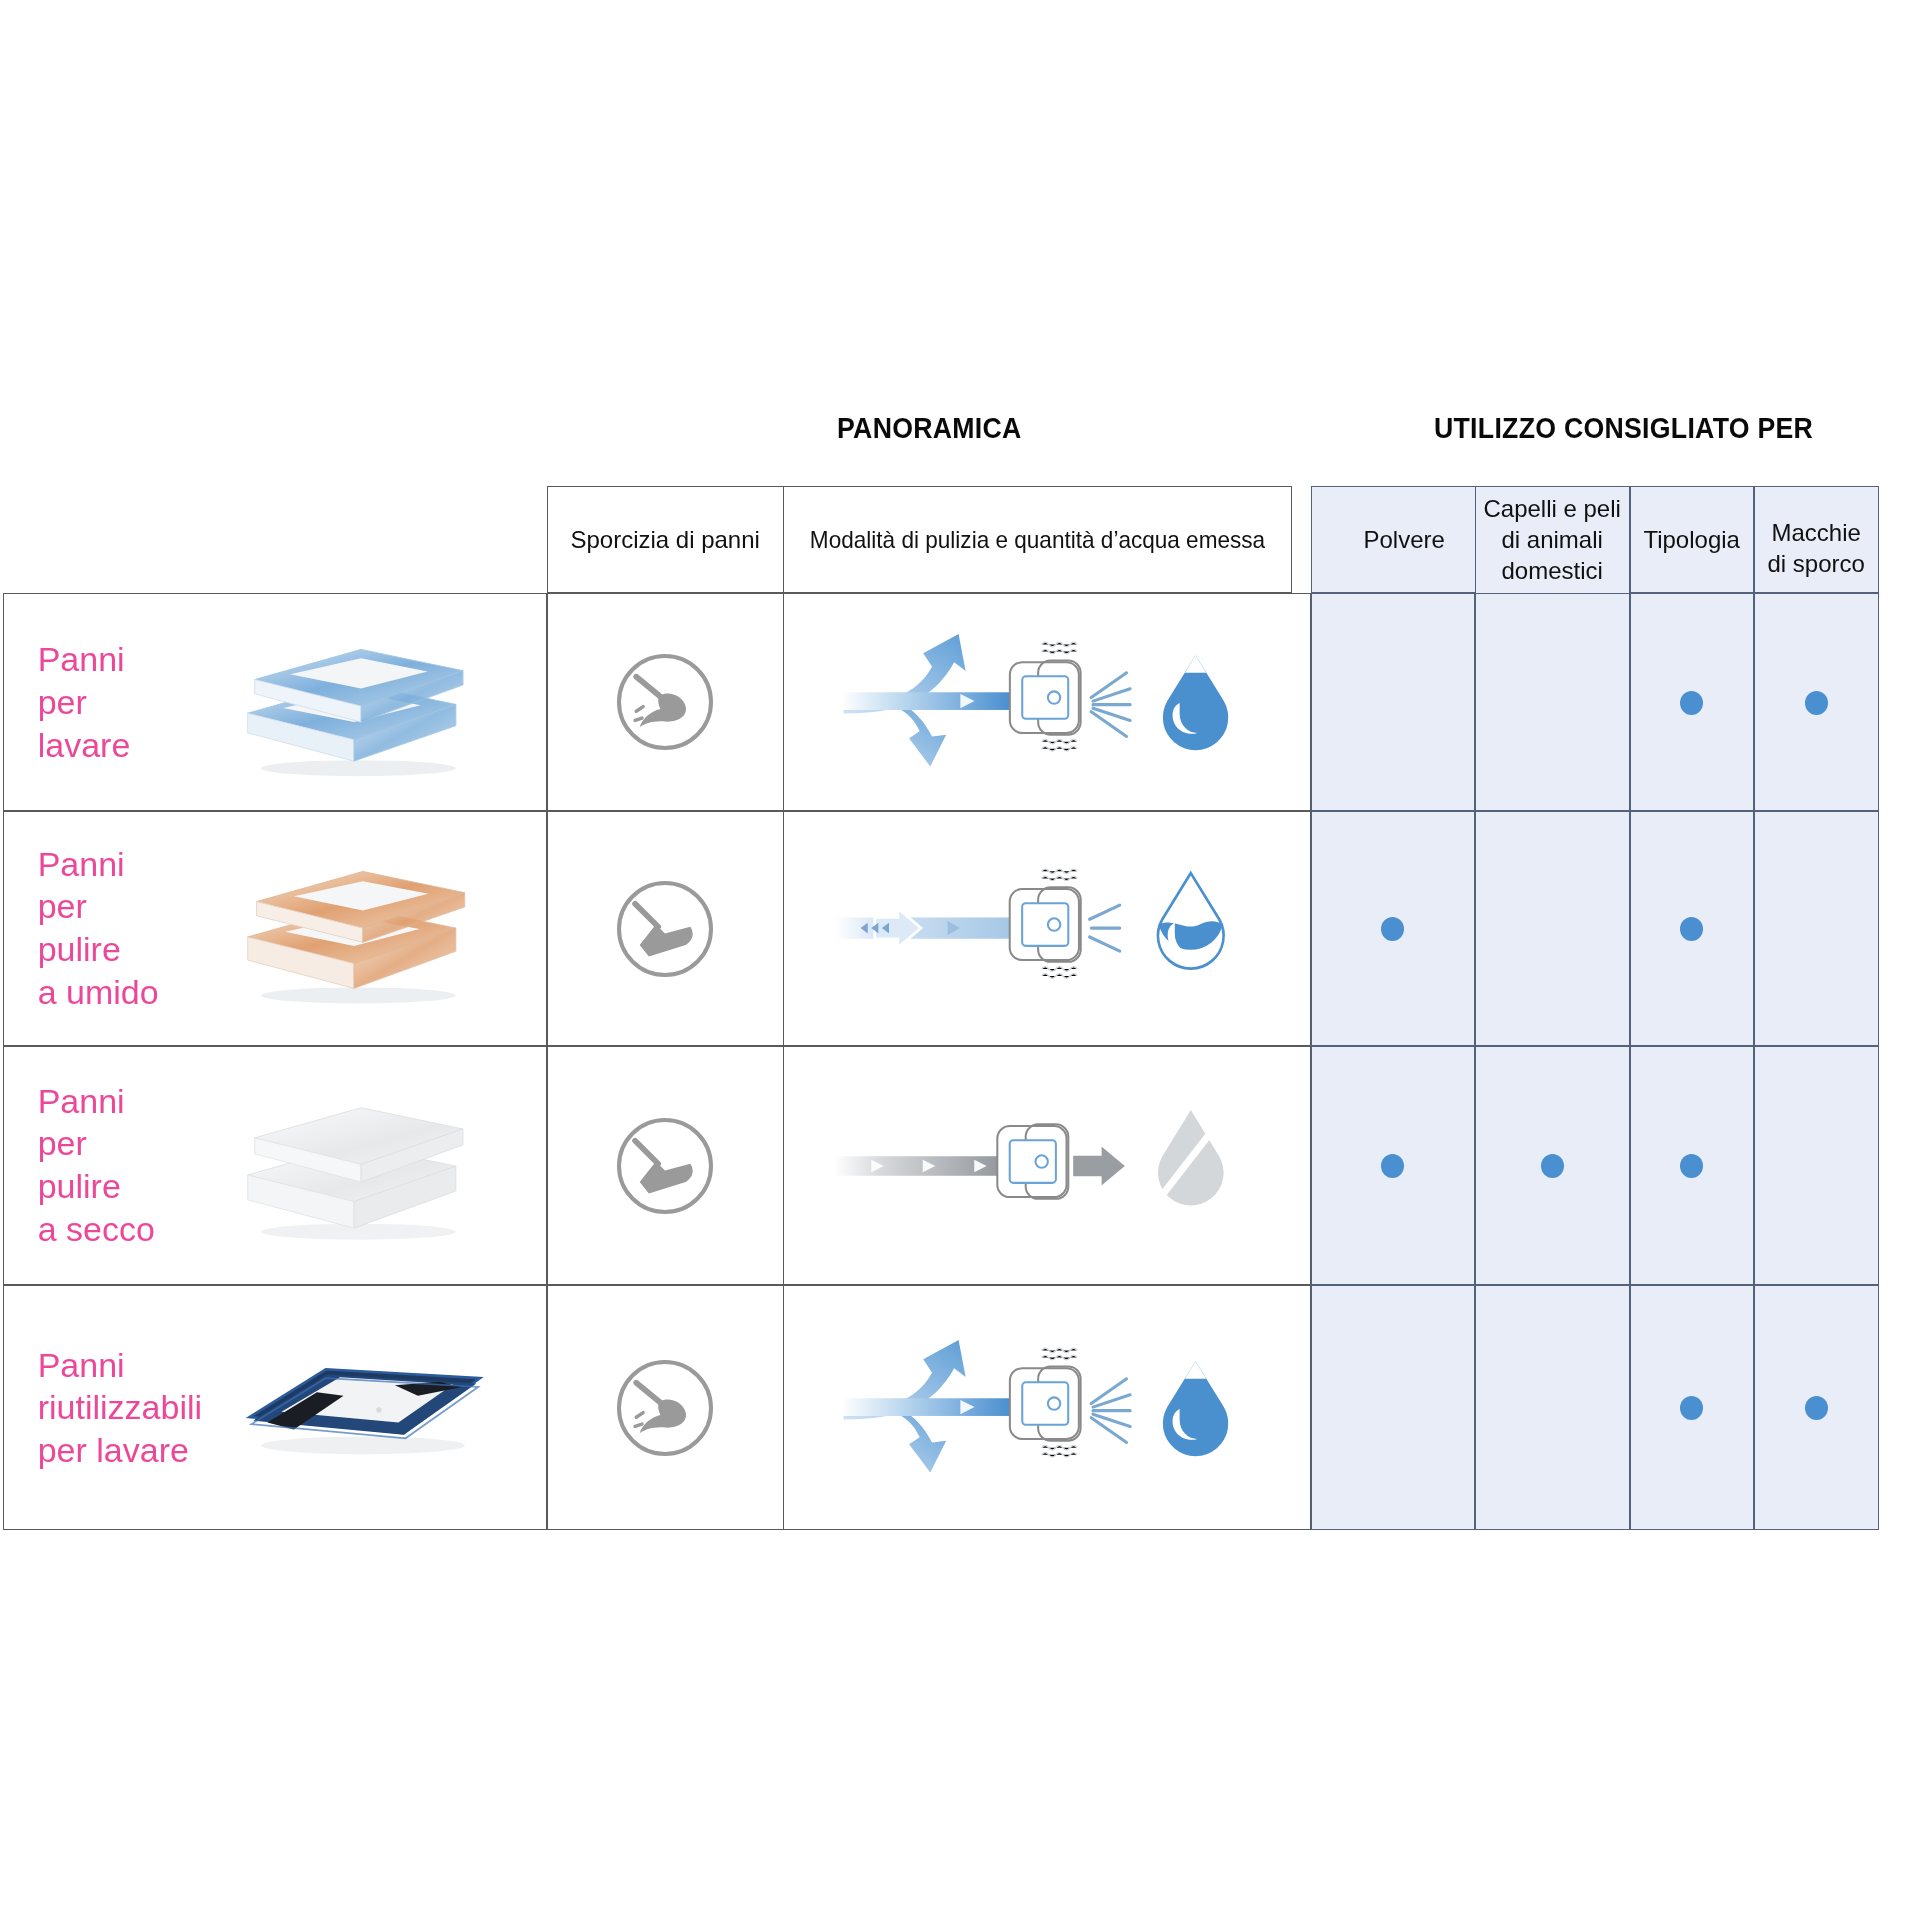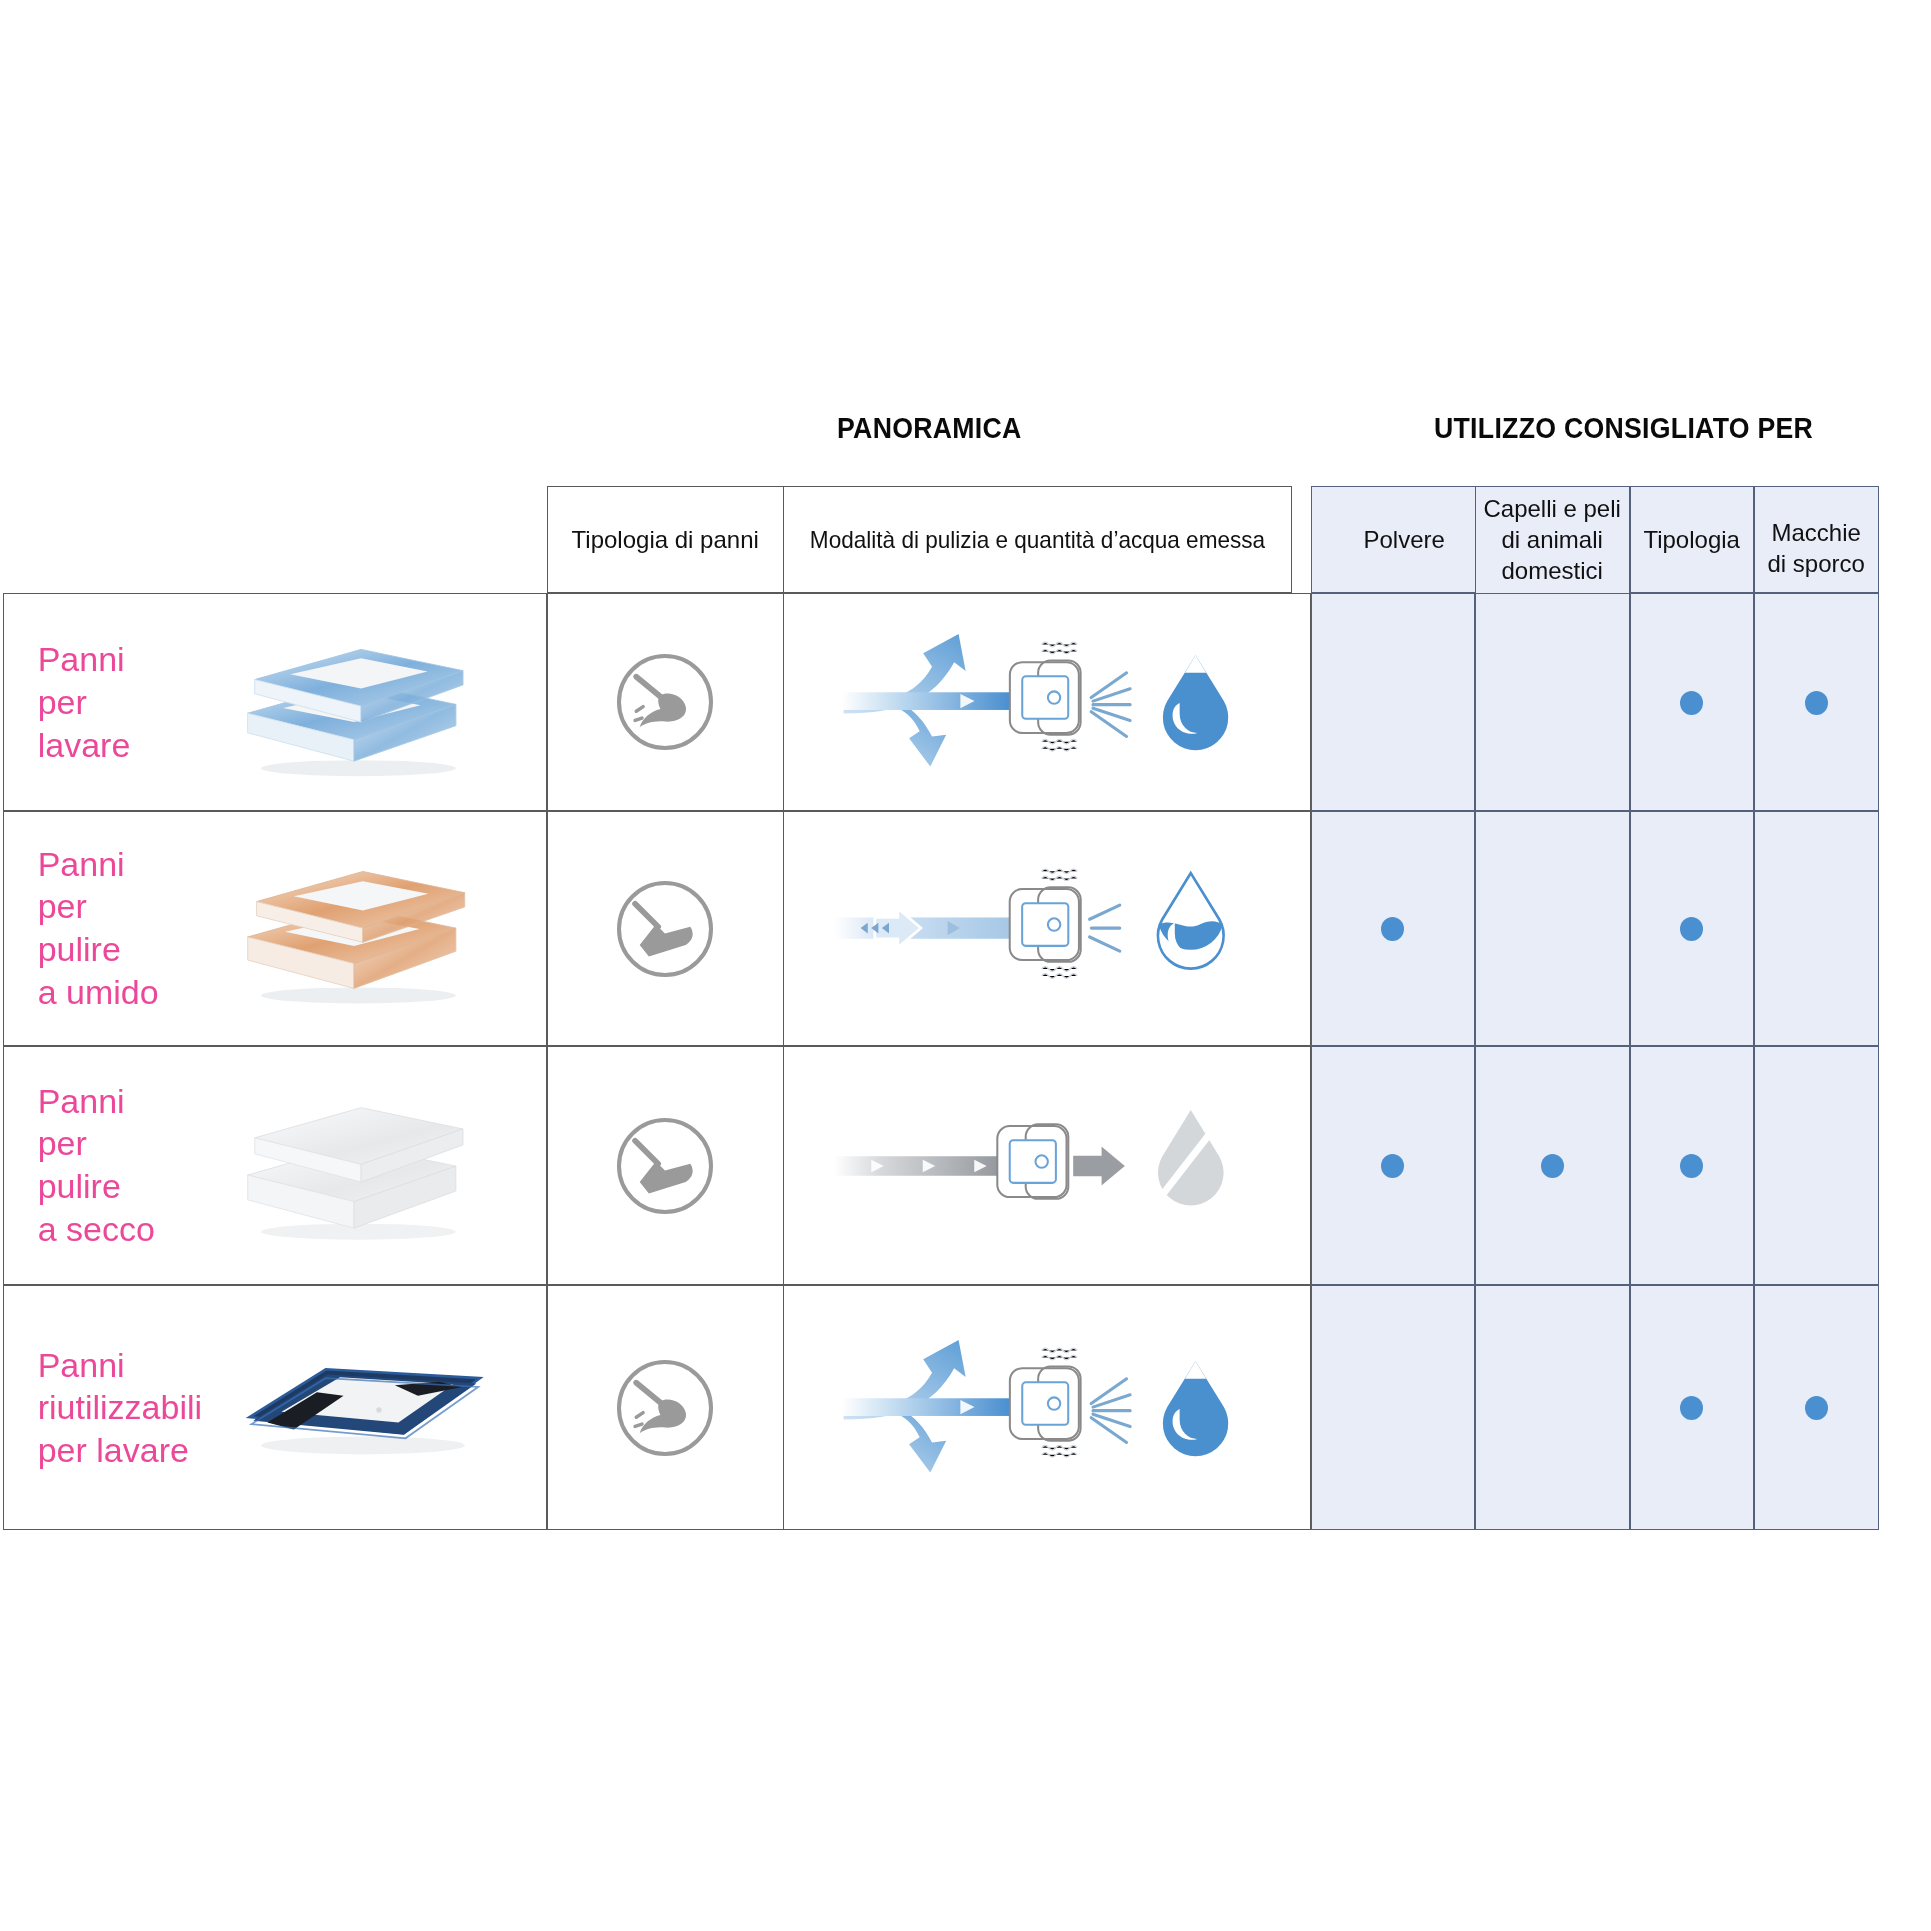--- a/index.html
+++ b/index.html
@@ -100,21 +100,21 @@
 
   <div class="section-title" id="title-utilizzo">UTILIZZO CONSIGLIATO PER</div>
 
   <div id="table">
 
     <div class="hdr-row">
 
       <div style="position:absolute;left:0;top:0;width:544px;height:107px;background:#fff;"></div>
 
       <div class="cell" style="left:544px;top:0;width:237px;height:107px;">
-        <div class="hdr-text">Tipologia di panni</div>
+        <div class="hdr-text">Sporcizia di panni</div>
       </div>
 
       <div class="cell" style="left:780px;top:0;width:509px;height:107px;">
         <div class="hdr-text tight">Modalità di pulizia e quantità d’acqua emessa</div>
       </div>
 
       <div class="cell blue" style="left:1308px;top:0;width:187px;height:107px;">
         <div class="hdr-text" style="white-space:pre-line;">Polvere</div>
       </div>
 

